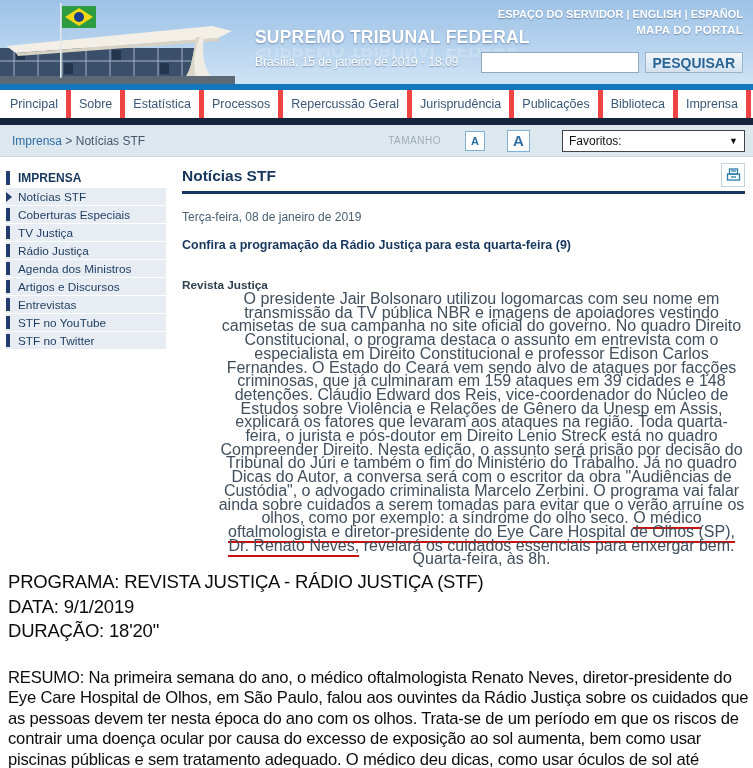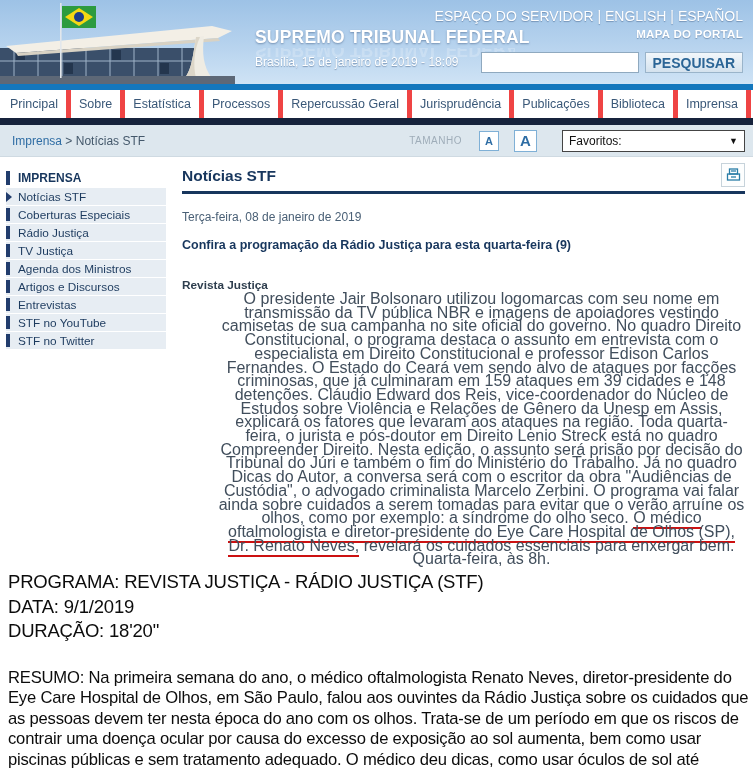--- a/index.html
+++ b/index.html
@@ -20,21 +20,21 @@
   .site-title {
     color:#ffffff; font-size:17.5px; font-weight:bold; letter-spacing:0.2px;
     text-shadow:0 1px 2px rgba(60,90,130,.55); white-space:nowrap;
   }
   .site-title-reflection {
     color:#ffffff; font-size:17.5px; font-weight:bold; letter-spacing:0.2px;
     transform:scaleY(-1); opacity:.22; height:12px; overflow:hidden; white-space:nowrap;
   }
   .site-date { color:#ffffff; font-size:12px; margin-top:-5px; text-shadow:0 1px 1px rgba(60,90,130,.5); white-space:nowrap; }
   .header-right { position:absolute; right:10px; top:8px; text-align:right; }
-  .top-links { color:#ffffff; font-size:14px; font-weight:normal; text-shadow:0 1px 1px rgba(60,90,130,.5);text-align:center; }
+  .top-links { color:#ffffff; font-size:11px; font-weight:bold; text-shadow:0 1px 1px rgba(60,90,130,.5);text-align:center; }
   .top-links a { color:#ffffff; text-decoration:none; cursor:pointer; }
   .map-link { margin-top:4px; color:#ffffff; font-size:11.5px; font-weight:bold; letter-spacing:.3px; text-shadow:0 1px 1px rgba(60,90,130,.5); cursor:pointer; }
   .search-row { position:absolute; right:10px; top:52px; display:flex; gap:6px; }
   .search-input {
     width:158px; height:21px; border:1px solid #8fa9bf; background:#ffffff;
     font-size:12px; padding:0 4px; font-family:"Liberation Sans",sans-serif;
   }
   .search-btn {
     height:21px; padding:0 7px; font-size:14px; font-weight:bold; color:#2b6596;
     background:linear-gradient(180deg,#f2f7fb,#d4e2ee); border:1px solid #9ab4ca; cursor:pointer;
@@ -51,21 +51,21 @@
   .nav-item:last-child { border-right:none; }
   .navy-strip { height:7px; background:#16233c; }
 
   
   .crumbbar {
     height:32px; background:#dde7ee; display:flex; align-items:center;
     padding:0 8px 0 12px; border-bottom:1px solid #cfdae2;
   }
   .breadcrumb { font-size:12px; color:#44586b; }
   .breadcrumb .crumb-link { color:#2f6da4; cursor:pointer; }
-  .crumb-tools { margin-left:auto; display:flex; align-items:center; gap:15px; }
+  .crumb-tools { margin-left:auto; display:flex; align-items:center; gap:22px; }
   .size-label { color:#9fadb9; font-size:10px; letter-spacing:.5px; margin-right:2px; }
   .font-btn {
     background:#ffffff; border:1px solid #7fb0d6; color:#2e6da4; font-weight:bold;
     cursor:pointer; display:flex; align-items:center; justify-content:center;
     font-family:"Liberation Sans",sans-serif;
   }
   .font-btn.small { width:20px; height:20px; font-size:11px; }
   .font-btn.large { width:23px; height:22px; font-size:15px; }
   .fav-select {
     width:183px; height:22px; background:#ffffff; border:1px solid #444;
@@ -214,25 +214,25 @@
       <div class="side-item">
         <span class="arrow"></span>
         <span class="lbl">Notícias STF</span>
       </div>
       <div class="side-item">
         <span class="bar"></span>
         <span class="lbl">Coberturas Especiais</span>
       </div>
       <div class="side-item">
         <span class="bar"></span>
+        <span class="lbl">TV Justiça</span>
+      </div>
+      <div class="side-item">
+        <span class="bar"></span>
         <span class="lbl">Rádio Justiça</span>
-      </div>
-      <div class="side-item">
-        <span class="bar"></span>
-        <span class="lbl">TV Justiça</span>
       </div>
       <div class="side-item">
         <span class="bar"></span>
         <span class="lbl">Agenda dos Ministros</span>
       </div>
       <div class="side-item">
         <span class="bar"></span>
         <span class="lbl">Artigos e Discursos</span>
       </div>
       <div class="side-item">

